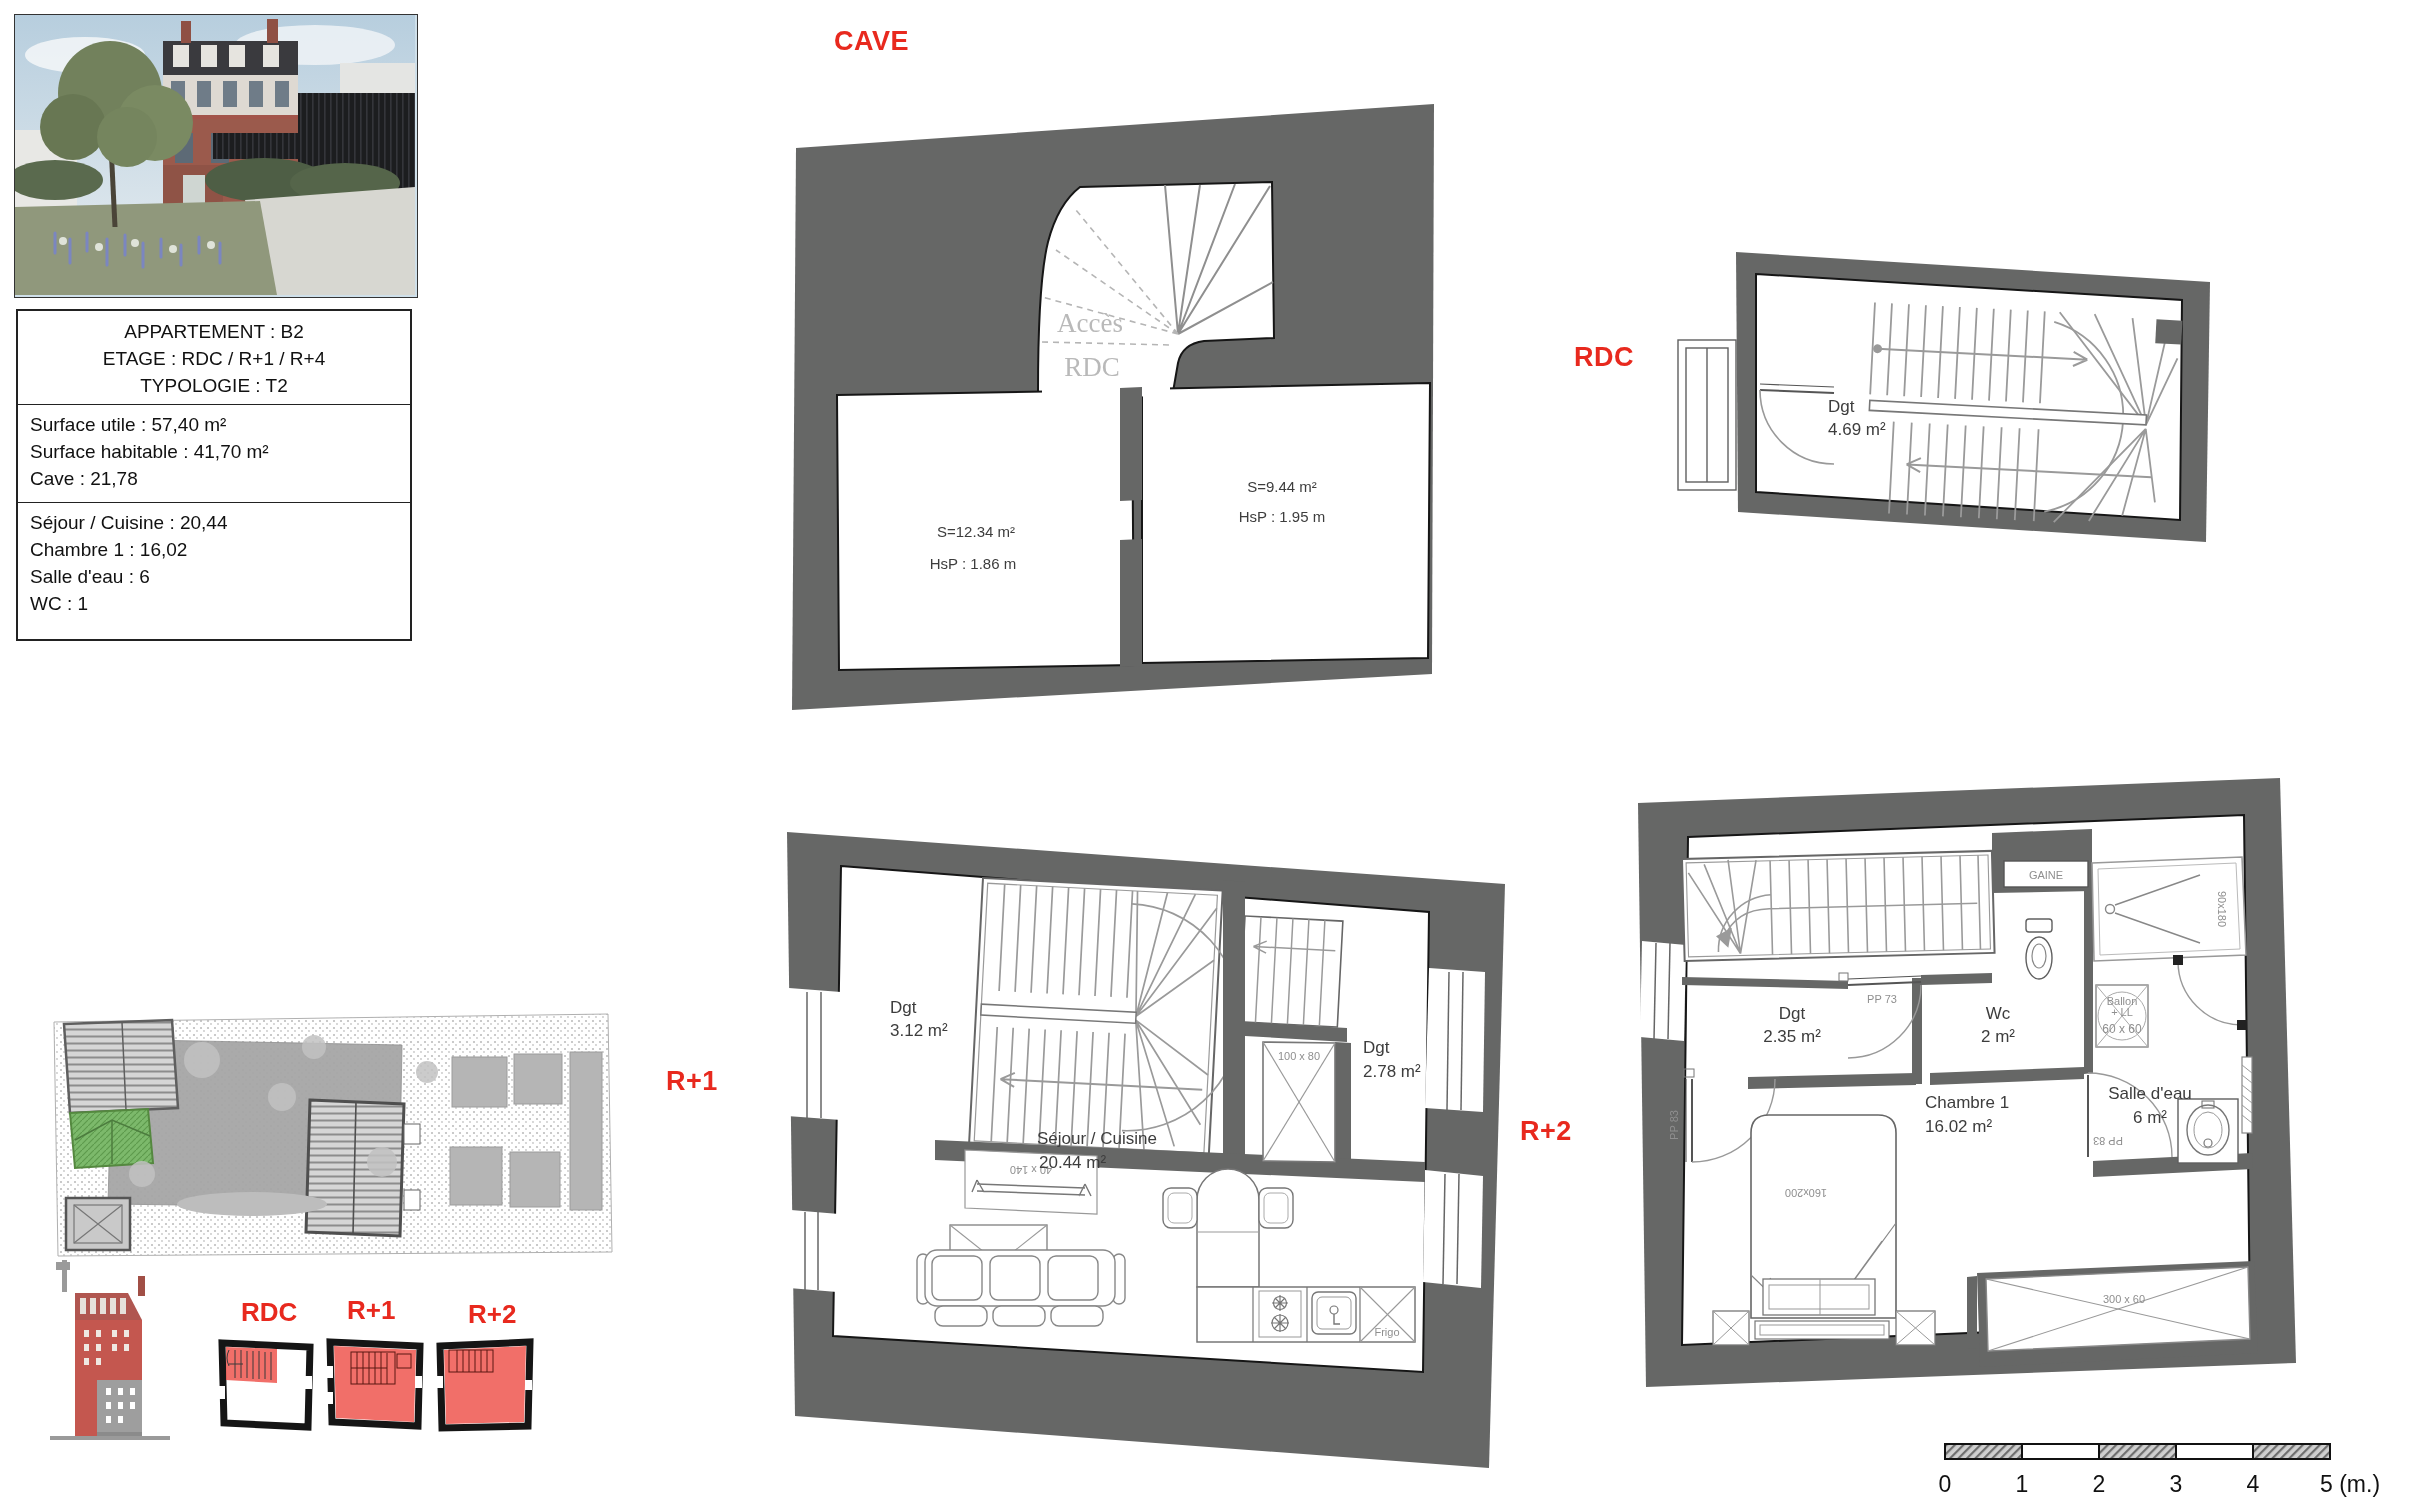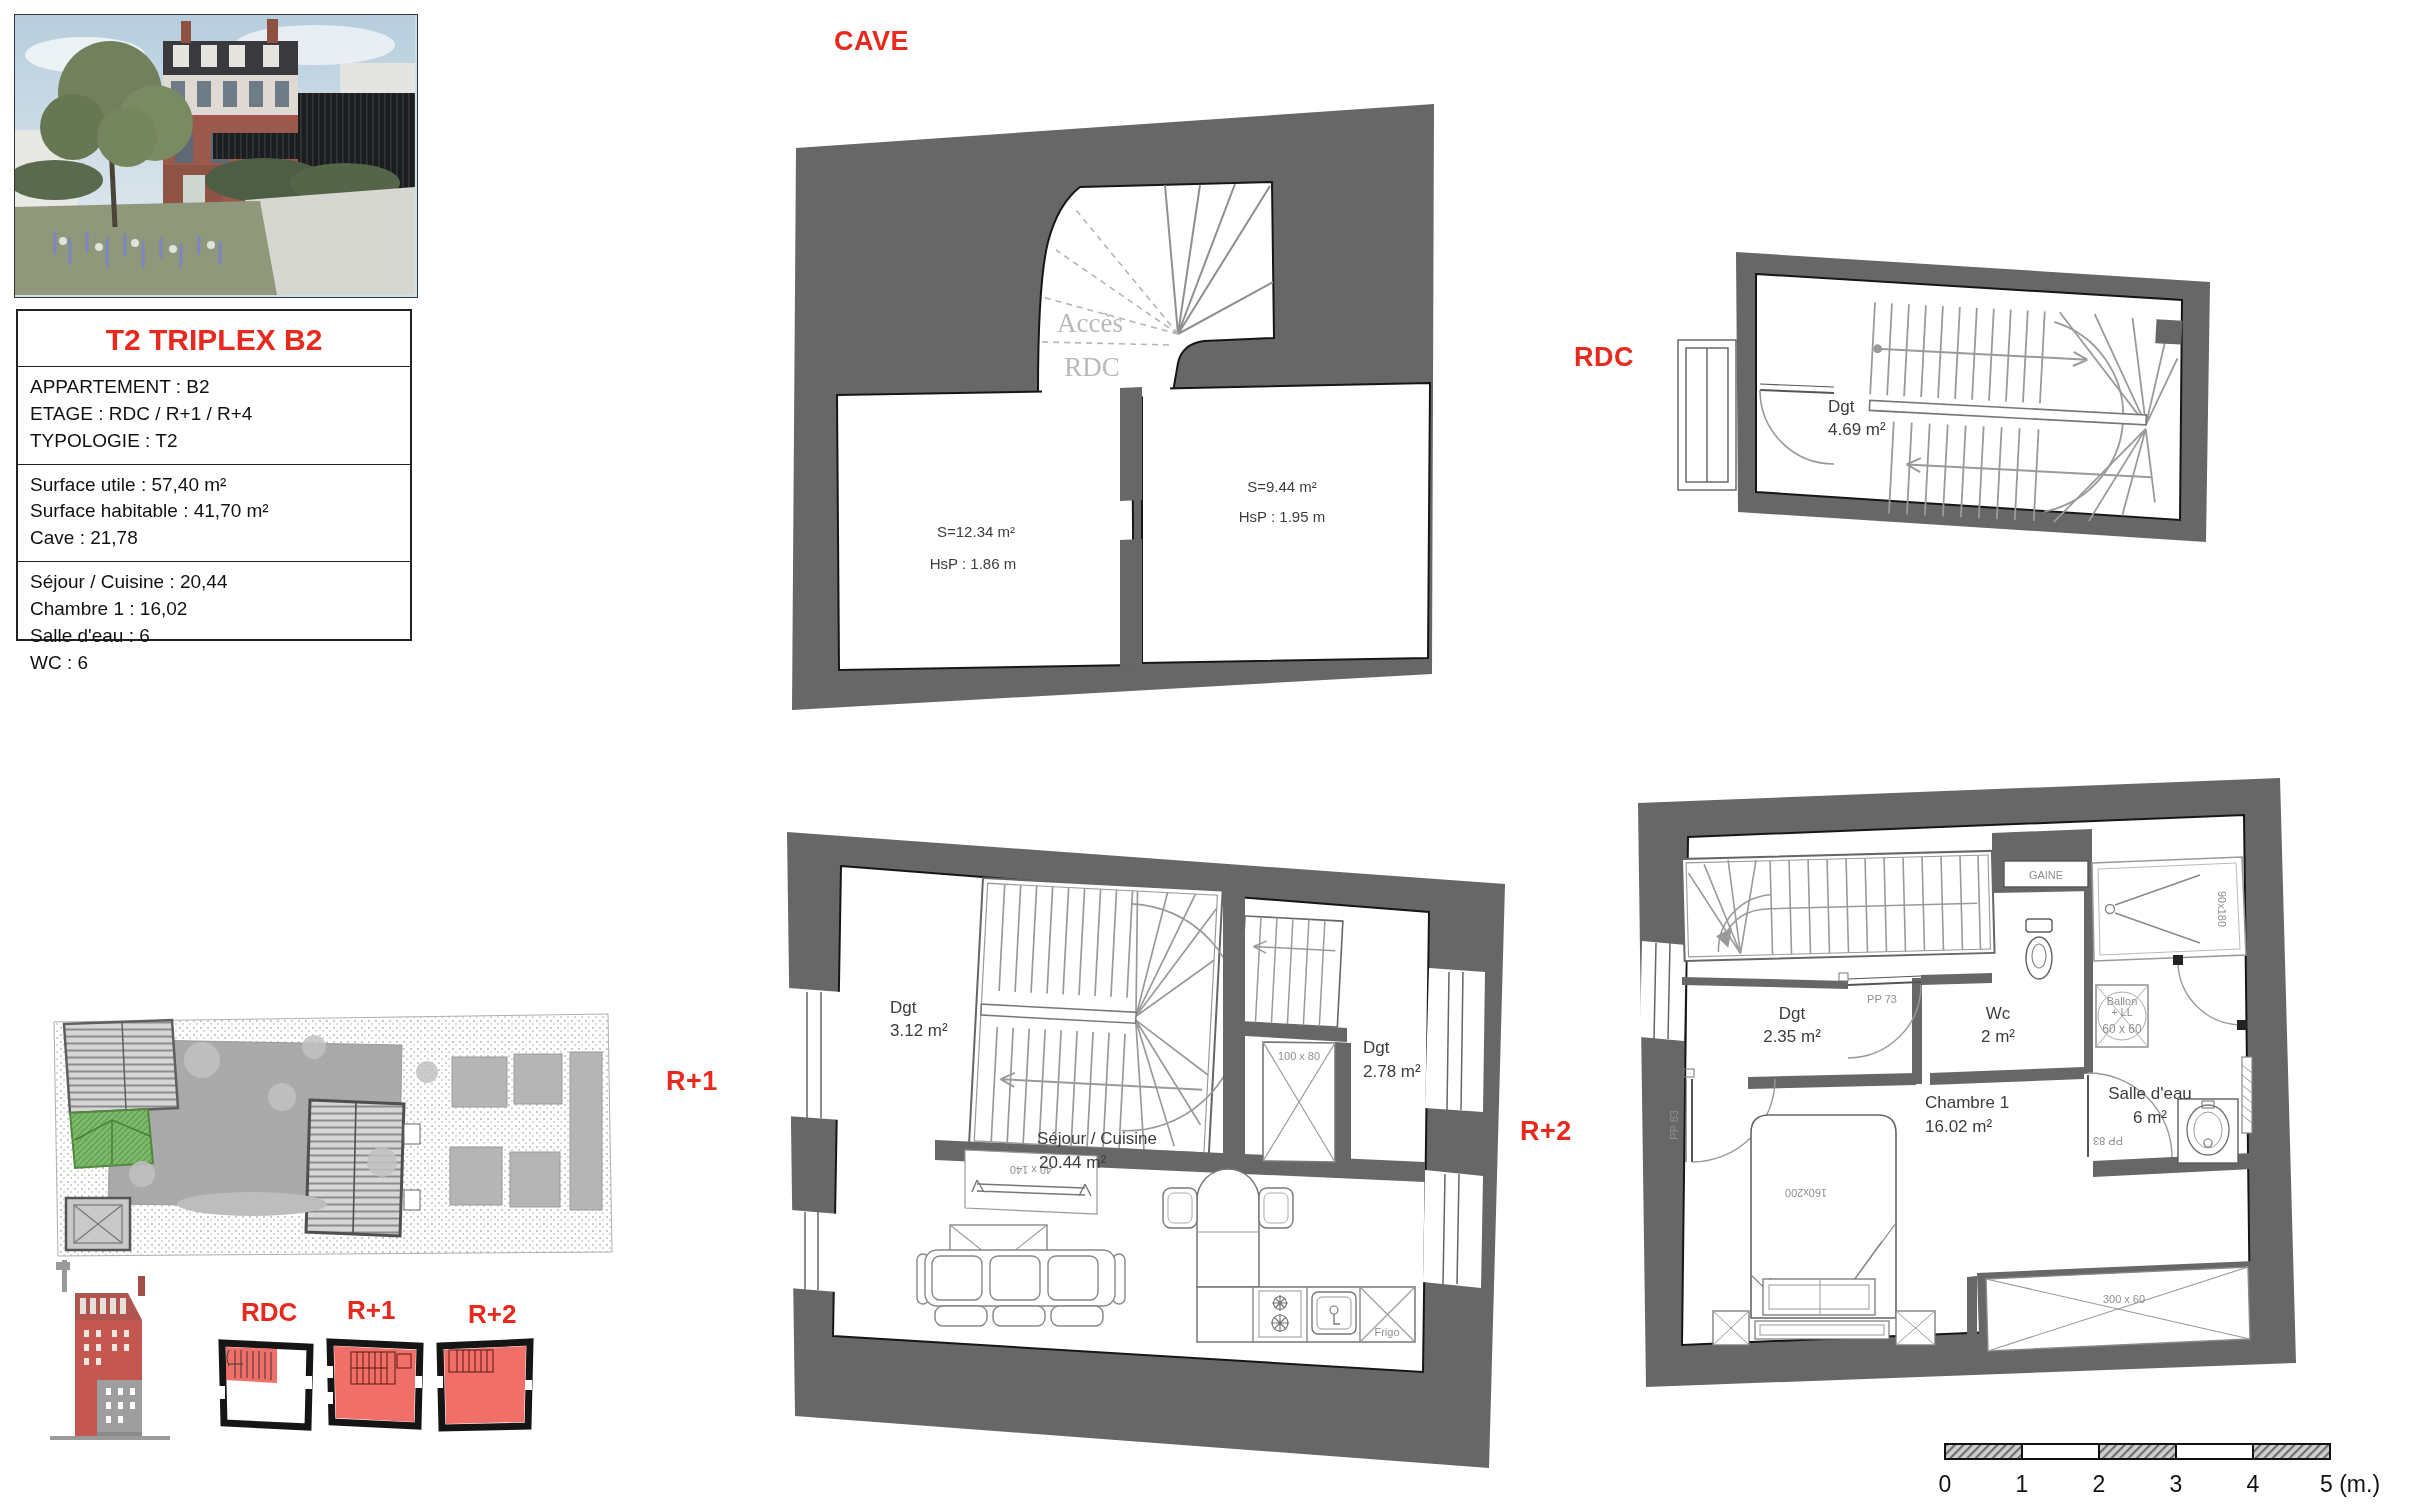--- a/index.html
+++ b/index.html
@@ -88,37 +88,34 @@
           <circle cx="84" cy="232" r="4"></circle>
           <circle cx="120" cy="228" r="4"></circle>
         <circle cx="158" cy="234" r="4"></circle>
           <circle cx="196" cy="230" r="4"></circle>
       </g>
     </svg>
   </div>
 
   <div id="info-table">
     <div class="sec">
-      <span id="info-title">T2 TRIPLEX B2</span>
-    </div>
-    <div class="sec">
       <div>APPARTEMENT : B2</div>
       <div>ETAGE : RDC / R+1 / R+4</div>
       <div>TYPOLOGIE : T2</div>
     </div>
     <div class="sec">
       <div>Surface utile : 57,40 m²</div>
       <div>Surface habitable : 41,70 m²</div>
       <div>Cave : 21,78</div>
     </div>
     <div class="sec">
       <div>Séjour / Cuisine : 20,44</div>
       <div>Chambre 1 : 16,02</div>
       <div>Salle d'eau : 6</div>
-      <div>WC : 6</div>
+      <div>WC : 1</div>
     </div>
   </div>
 
   <div class="floor-label" style="left:834px;top:26px;">CAVE</div>
   <div class="floor-label" style="left:1574px;top:342px;">RDC</div>
   <div class="floor-label" style="left:666px;top:1066px;">R+1</div>
   <div class="floor-label" style="left:1520px;top:1116px;">R+2</div>
 
   <div class="abs" style="left:780px;top:92px;">
     <svg width="700" height="625" viewBox="0 0 700 625">

